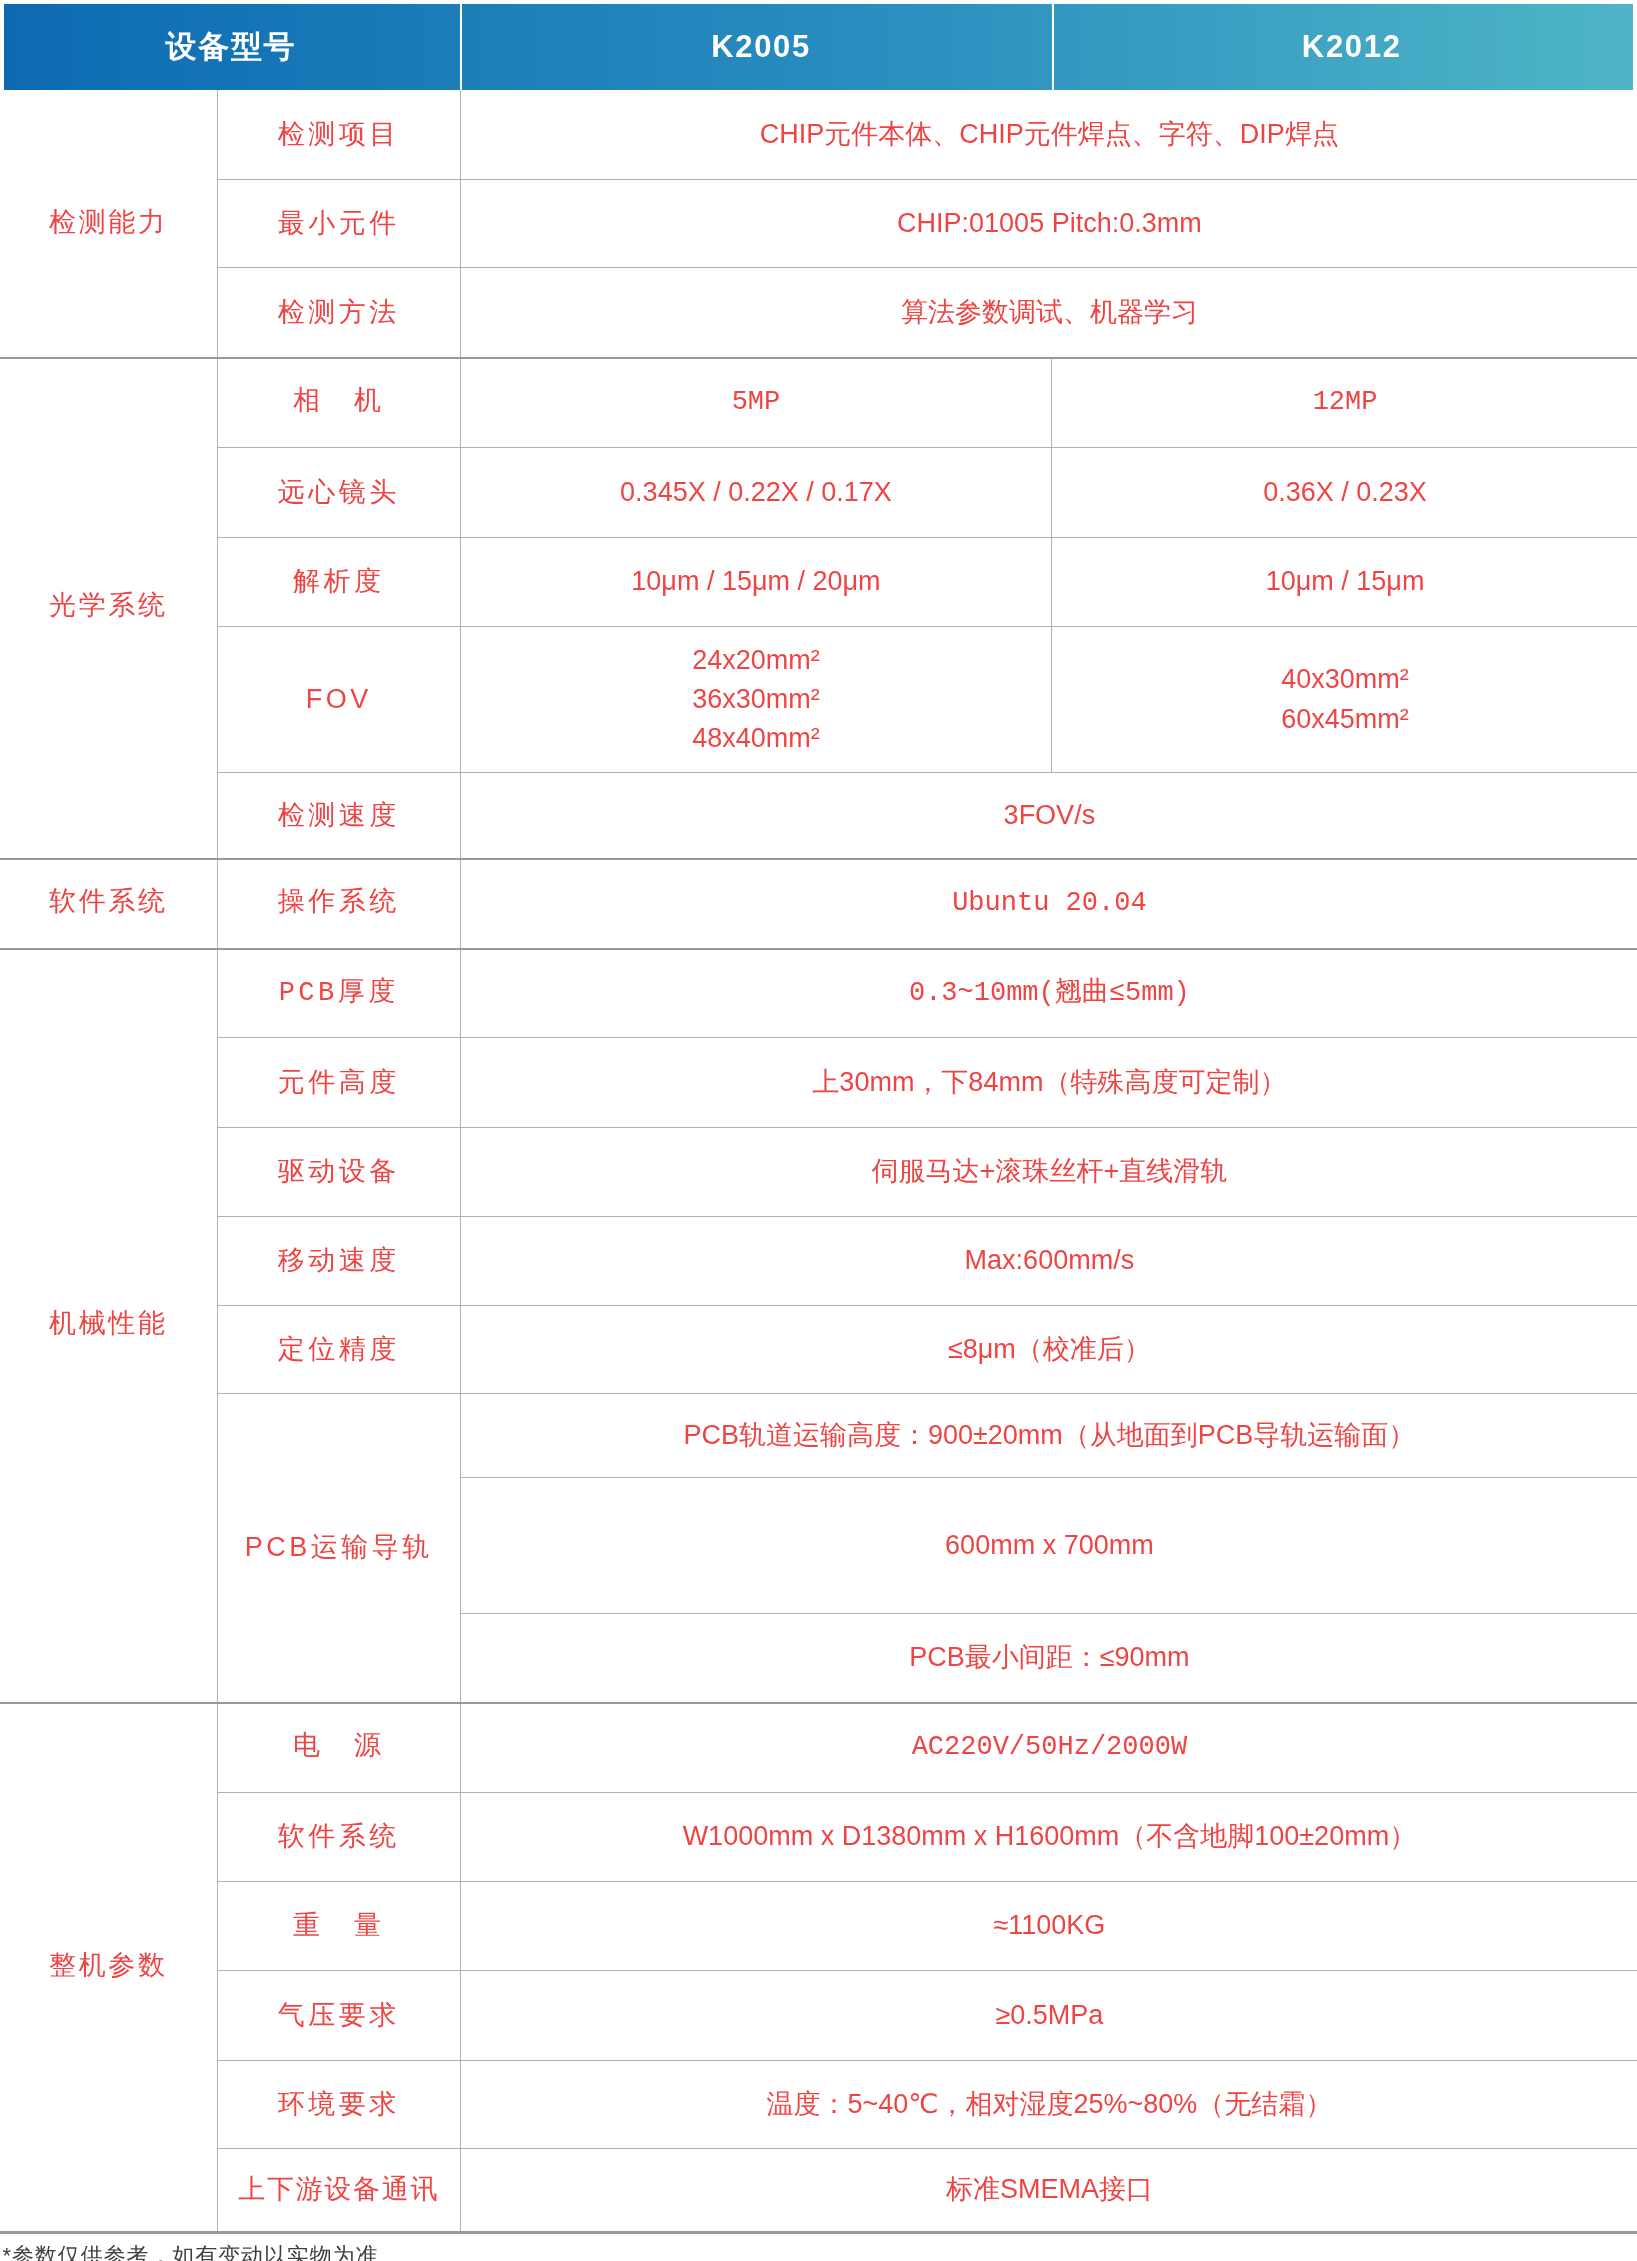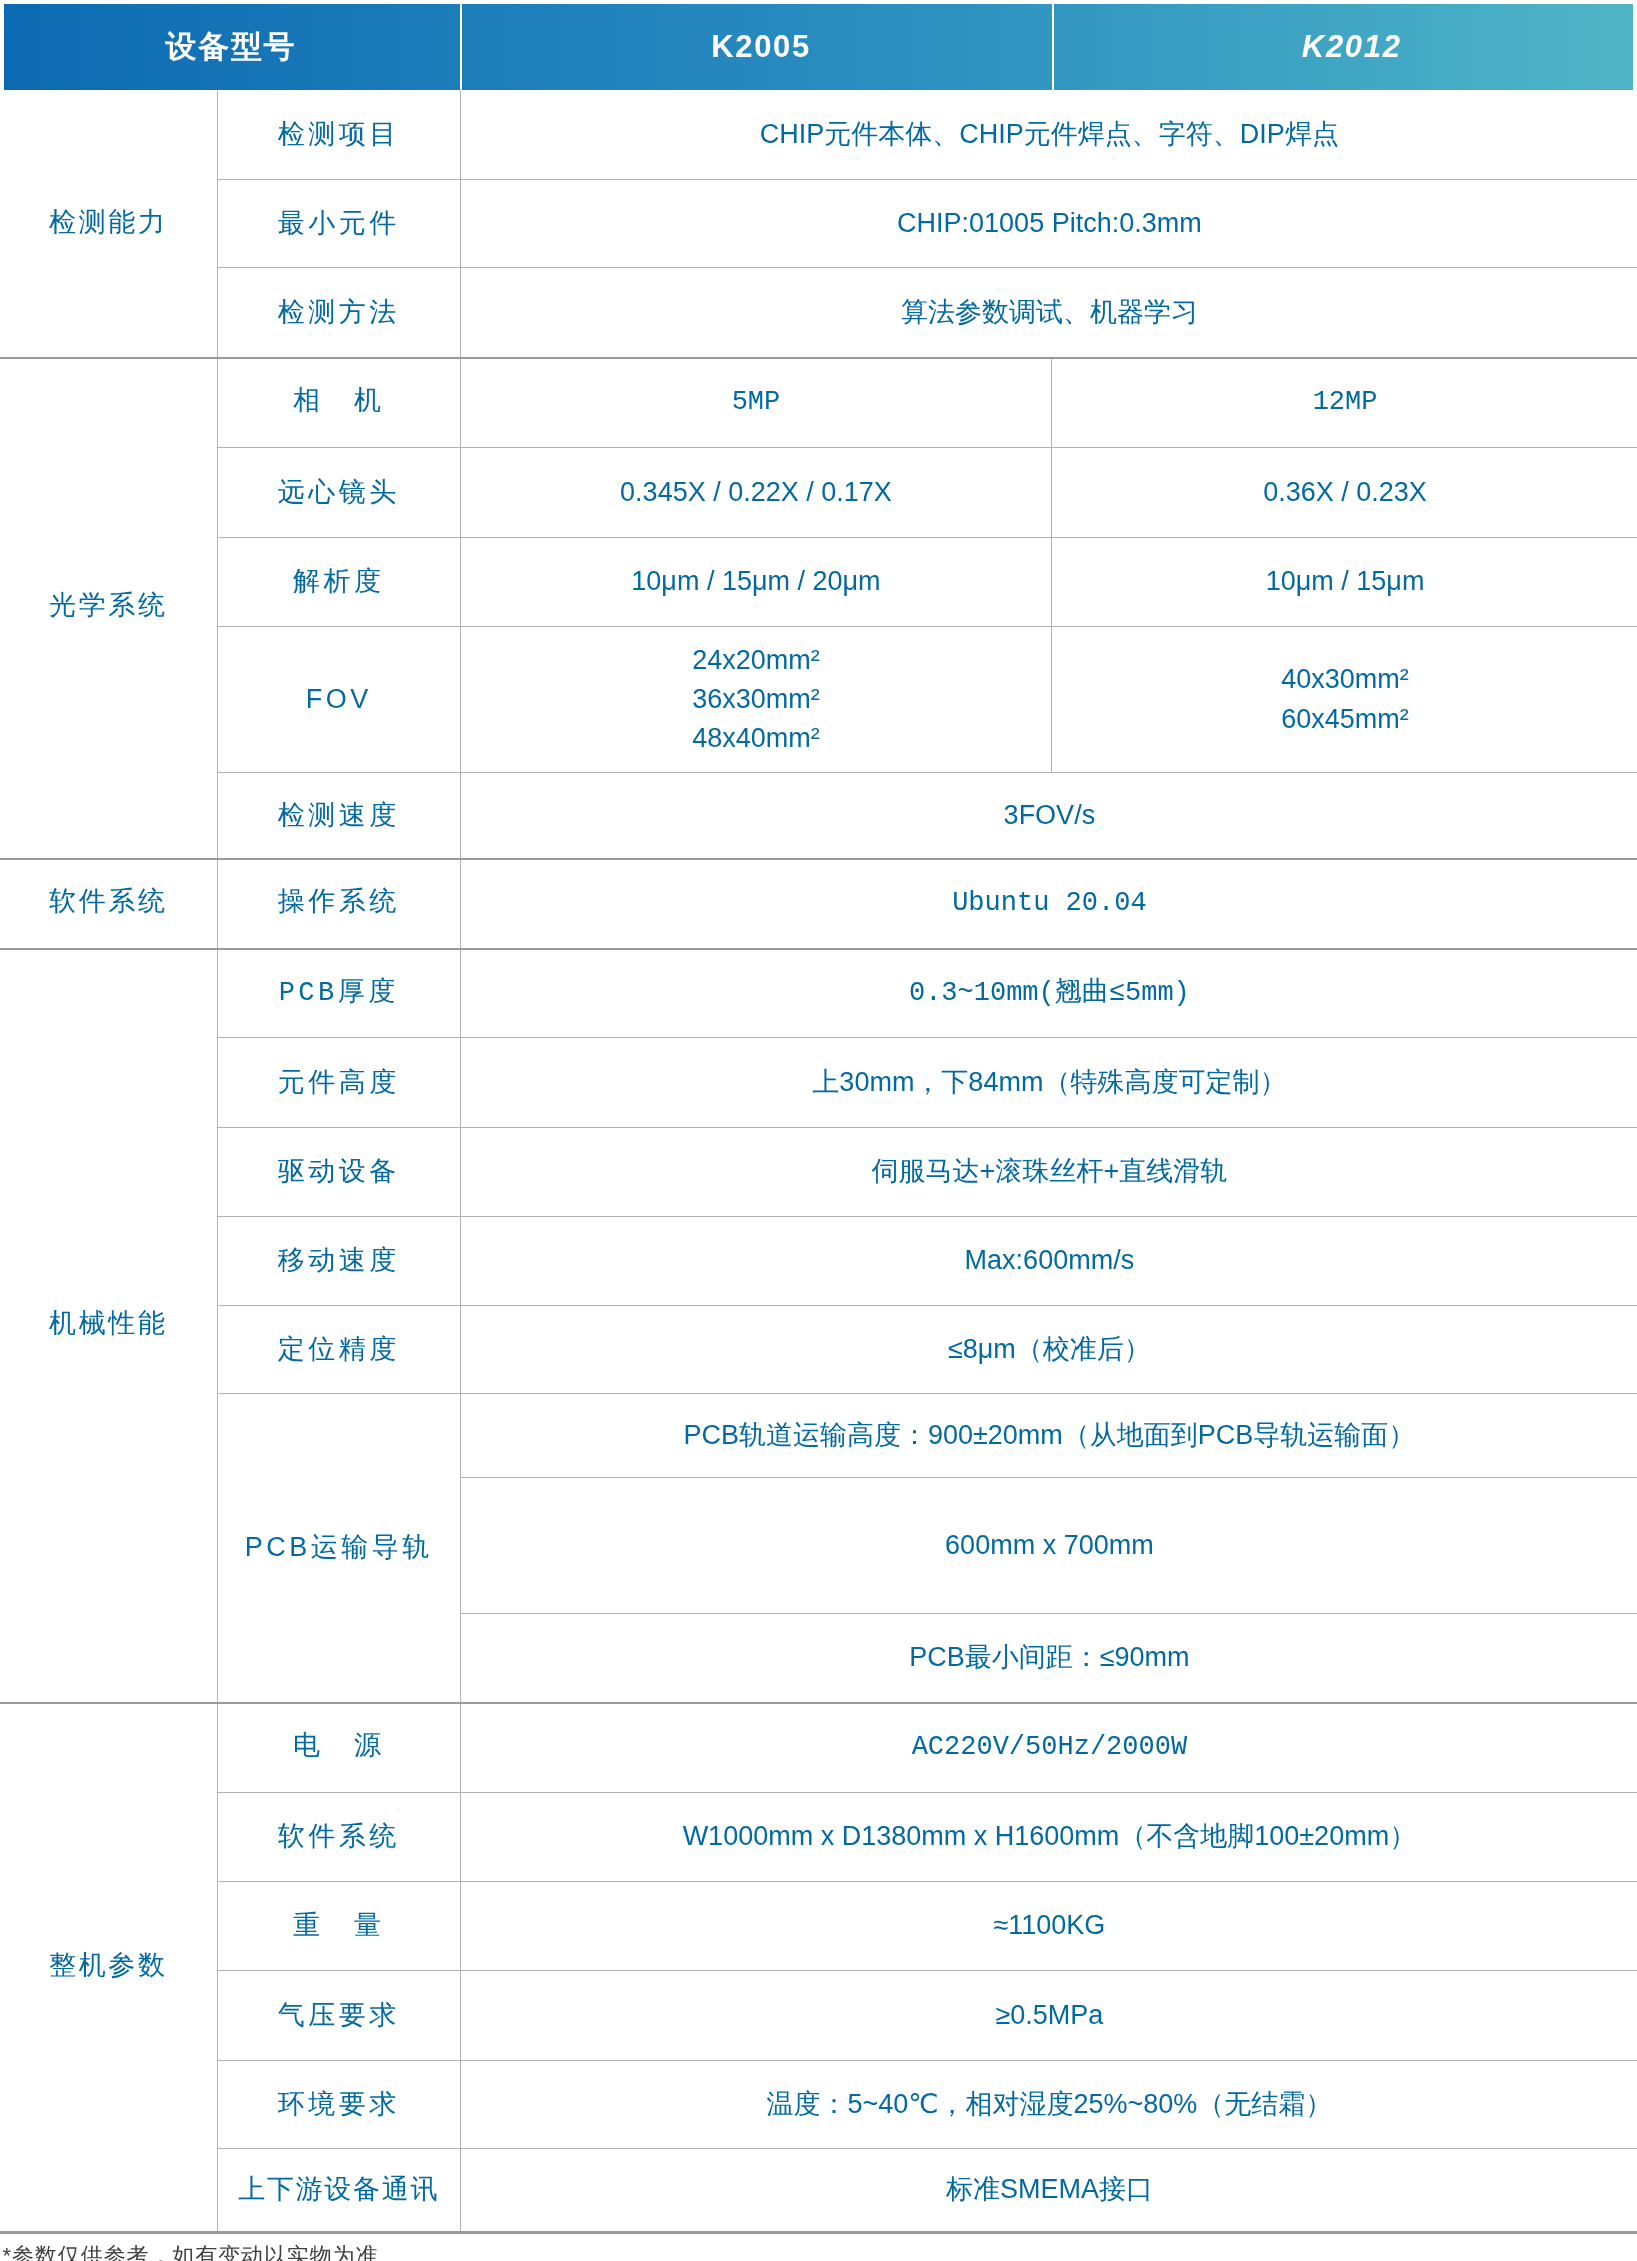--- a/index.html
+++ b/index.html
@@ -13,32 +13,32 @@
     position:relative;margin:3.5px 5.2px 0 4.3px;height:86px;
     background:linear-gradient(90deg,#0d6ab2 0%,#2b8fc0 55%,#4fb5c6 100%);
     display:flex;align-items:center;padding-left:6px;
   }
   .hdr-cell{
     display:flex;align-items:center;justify-content:center;
     color:#ffffff;font-size:31px;font-weight:700;letter-spacing:1.7px;height:100%;
   }
   .hdr-cell.c1{width:456px;}
   .hdr-cell.c2{width:640px;}
-  .hdr-cell.c3{width:581px;font-style:italic;}
+  .hdr-cell.c3{width:581px;}
   .hdr-div{position:absolute;top:0;bottom:0;width:1.7px;background:#ffffff;}
   .hdr-div.d1{left:456px;}
   .hdr-div.d2{left:1048px;}
   
   table.spec{
     width:1638px;table-layout:fixed;border-collapse:collapse;
     border-bottom:3.5px solid #9a9a9a;
   }
   table.spec td{
     text-align:center;vertical-align:middle;
-    color:#0369a1;font-size:27px;line-height:1.45;
+    color:#ef4444;font-size:27px;line-height:1.45;
     padding:0 8.7px;white-space:pre-line;
   }
   col.c-cat{width:217px;}
   col.c-lbl{width:243px;}
   col.c-v1{width:591px;}
   col.c-v2{width:586px;}
   td.cat{color:#5f6062;font-size:29px;letter-spacing:2.6px;border-left:none;}
   td.lbl{color:#646567;font-size:28px;letter-spacing:3.5px;border-left:1.7px solid #b2b2b2;}
   td.val,td.val2{border-left:1.7px solid #b2b2b2;margin-left:12px;}
   td.small{font-size:23.5px;}

